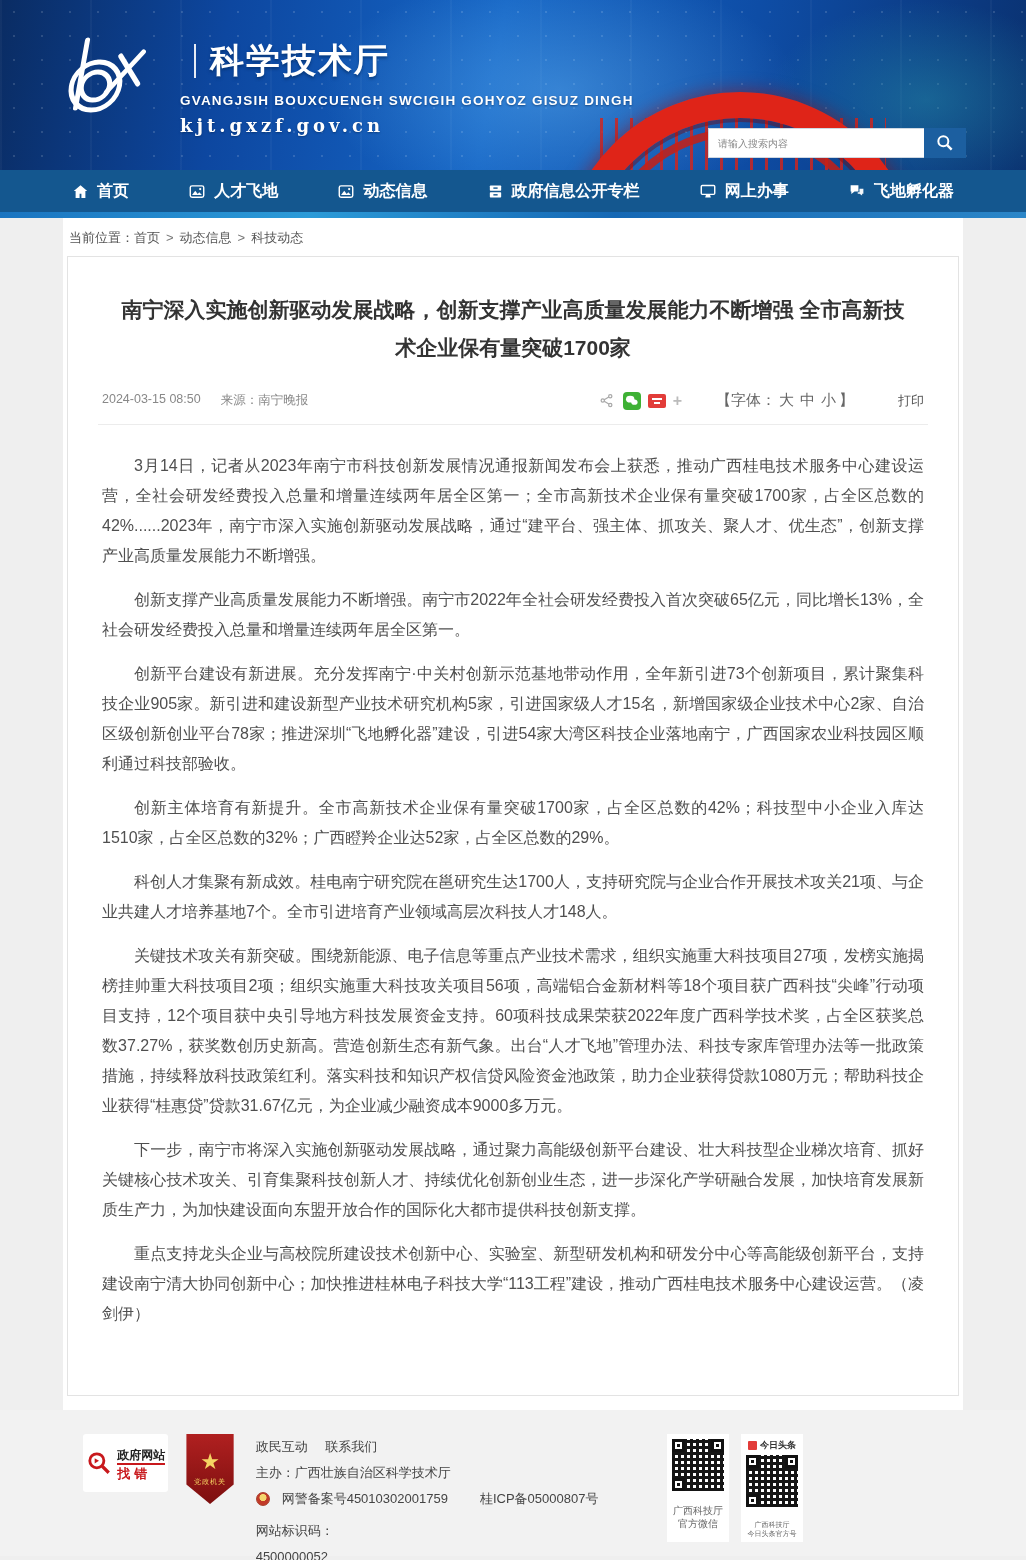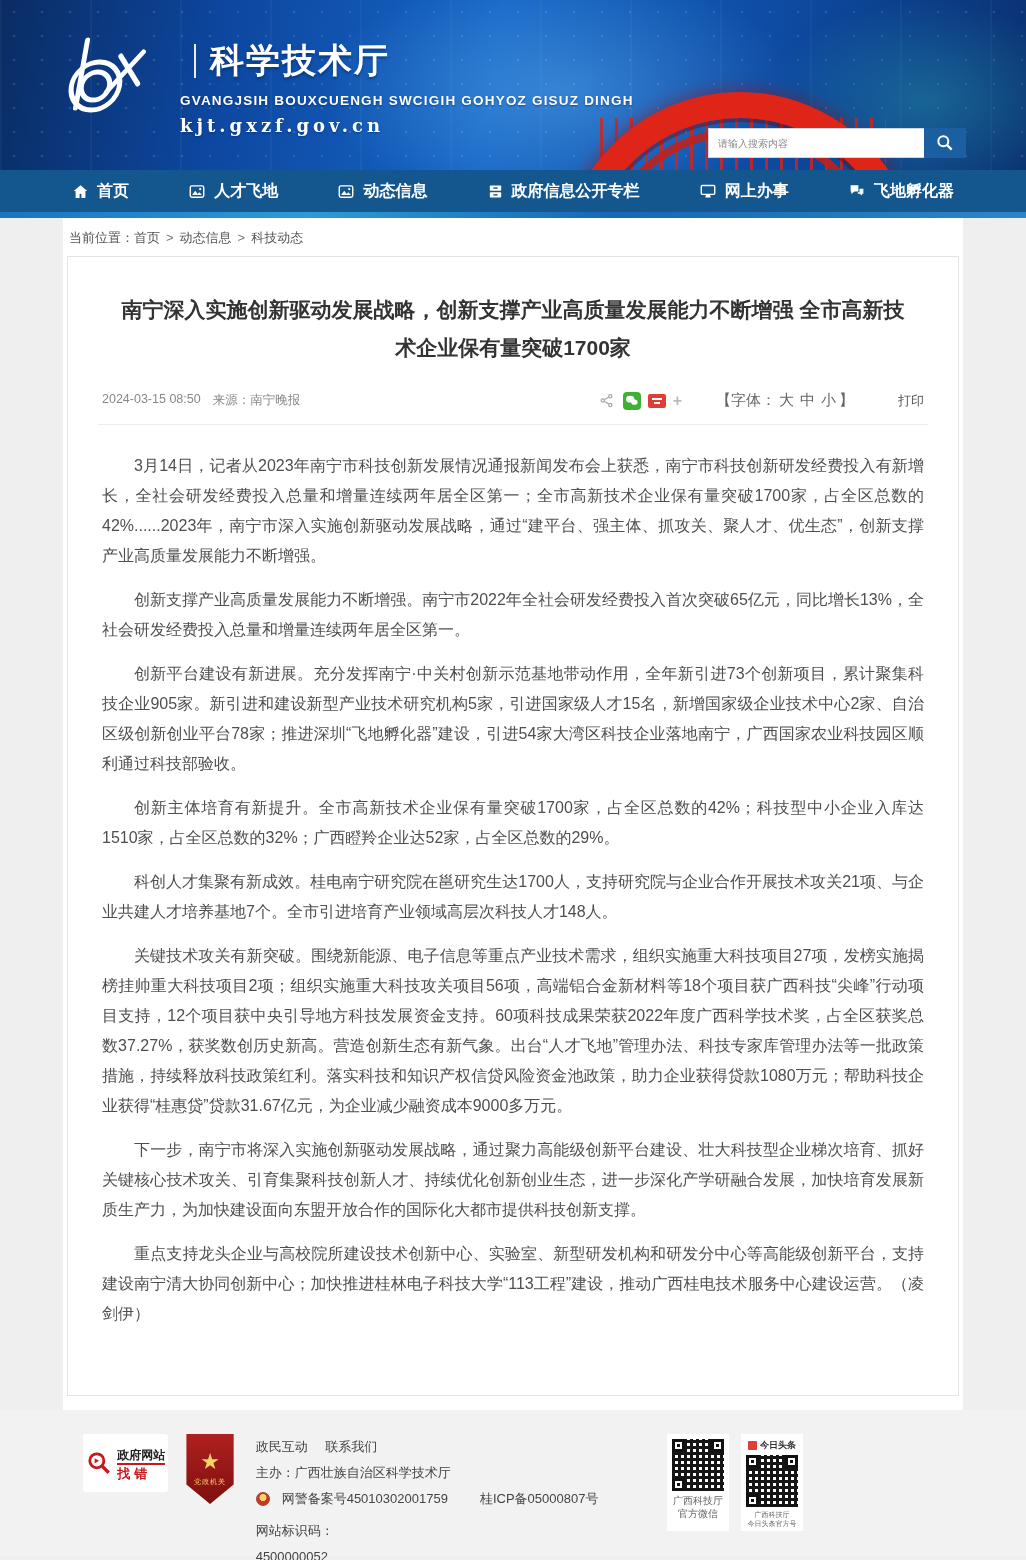--- a/index.html
+++ b/index.html
@@ -50,21 +50,21 @@
   .wrapper { width:900px; margin:0 auto; background:#fff; padding-bottom:14px; }
   .breadcrumb { padding:11px 6px 9px; font-size:13px; color:#555; }
   .breadcrumb a { color:#555; text-decoration:none; cursor:pointer; }
   .crumb-sep { margin:0 6px; color:#777; }
 
   .article-box { margin:0 4px; background:#fff; border:1px solid #e3e3e3; padding:34px 30px 52px; }
   .article-title { font-size:21px; font-weight:700; color:#333; text-align:center; line-height:38px; padding:0 14px; }
 
   .meta-row { margin-top:24px; display:flex; justify-content:space-between; align-items:center;
     padding:0 4px 14px; border-bottom:1px solid #ececec; }
-  .meta-left { font-size:12.5px; color:#888; display:flex; gap:12px; }
+  .meta-left { font-size:12.5px; color:#888; display:flex; gap:20px; }
   .meta-right { display:flex; align-items:center; }
   .share-icons { display:flex; align-items:center; gap:7px; }
   .icon-btn { width:18px; height:18px; display:flex; align-items:center; justify-content:center; cursor:pointer; }
   .wechat-chip { width:18px; height:18px; background:#3eb134; border-radius:4px; display:flex; align-items:center; justify-content:center; cursor:pointer; }
   .toutiao-chip { width:18px; height:14px; background:#e23c39; border-radius:2px; display:flex; flex-direction:column; align-items:center; justify-content:center; gap:2px; cursor:pointer; }
   .toutiao-chip i { display:block; width:10px; height:2px; background:#fff; }
   .toutiao-chip i + i { width:6px; }
   .plus-glyph { color:#bbb; font-size:16px; font-weight:700; cursor:pointer; line-height:1; }
   .font-size-ctl { margin-left:34px; font-size:15px; color:#666; display:flex; align-items:center; }
   .font-size-ctl span { cursor:default; }
@@ -96,21 +96,21 @@
   .police-line .seg { margin-right:26px; }
 
   .qr-group { margin-left:auto; display:flex; gap:12px; margin-right:160px; }
   .qr-card { background:#fff; padding:5px 5px 3px; text-align:center; }
   .qr { width:52px; height:52px; position:relative; background:
       repeating-linear-gradient(0deg,#151515 0 3px, transparent 3px 6px),
       repeating-linear-gradient(90deg,#151515 0 3px, #fff 3px 6px); }
   .fc { position:absolute; width:13px; height:13px; border:3px solid #111; background:#fff; }
   .fc::after { content:""; position:absolute; inset:2px; background:#111; }
   .fc.tl { top:0; left:0; } .fc.tr { top:0; right:0; } .fc.bl { bottom:0; left:0; }
-  .qr-cap { font-size:10px; color:#666; line-height:13px; margin-top:3px; }
+  .qr-cap { font-size:10px; color:#666; line-height:13px; margin-top:14px;font-family:Liberation Mono, monospace; }
   .qr-cap.tiny { font-size:7px; line-height:9px; }
   .qr-head { display:flex; align-items:center; justify-content:center; gap:3px; margin-bottom:3px; }
   .qr-head .tt-ico { width:9px; height:9px; background:#e23c39; border-radius:1px; display:inline-block; }
   .qr-head .tt-label { font-size:9px; color:#333; font-weight:700; }
 </style>
 </head>
 <body>
 
 <div class="page">
 
@@ -244,21 +244,21 @@
             <span class="fsz">大</span>
             <span class="fsz">中</span>
             <span class="fsz">小</span>
             <span>】</span>
           </div>
           <span class="print-label">打印</span>
         </div>
       </div>
 
       <div class="article-body">
-        <p>3月14日，记者从2023年南宁市科技创新发展情况通报新闻发布会上获悉，南宁市科技创新研发经费投入有新增长，全社会研发经费投入总量和增量连续两年居全区第一；全市高新技术企业保有量突破1700家，占全区总数的42%......2023年，南宁市深入实施创新驱动发展战略，通过“建平台、强主体、抓攻关、聚人才、优生态”，创新支撑产业高质量发展能力不断增强。</p>
+        <p>3月14日，记者从2023年南宁市科技创新发展情况通报新闻发布会上获悉，推动广西桂电技术服务中心建设运营，全社会研发经费投入总量和增量连续两年居全区第一；全市高新技术企业保有量突破1700家，占全区总数的42%......2023年，南宁市深入实施创新驱动发展战略，通过“建平台、强主体、抓攻关、聚人才、优生态”，创新支撑产业高质量发展能力不断增强。</p>
         <p>创新支撑产业高质量发展能力不断增强。南宁市2022年全社会研发经费投入首次突破65亿元，同比增长13%，全社会研发经费投入总量和增量连续两年居全区第一。</p>
         <p>创新平台建设有新进展。充分发挥南宁·中关村创新示范基地带动作用，全年新引进73个创新项目，累计聚集科技企业905家。新引进和建设新型产业技术研究机构5家，引进国家级人才15名，新增国家级企业技术中心2家、自治区级创新创业平台78家；推进深圳“飞地孵化器”建设，引进54家大湾区科技企业落地南宁，广西国家农业科技园区顺利通过科技部验收。</p>
         <p>创新主体培育有新提升。全市高新技术企业保有量突破1700家，占全区总数的42%；科技型中小企业入库达1510家，占全区总数的32%；广西瞪羚企业达52家，占全区总数的29%。</p>
         <p>科创人才集聚有新成效。桂电南宁研究院在邕研究生达1700人，支持研究院与企业合作开展技术攻关21项、与企业共建人才培养基地7个。全市引进培育产业领域高层次科技人才148人。</p>
         <p>关键技术攻关有新突破。围绕新能源、电子信息等重点产业技术需求，组织实施重大科技项目27项，发榜实施揭榜挂帅重大科技项目2项；组织实施重大科技攻关项目56项，高端铝合金新材料等18个项目获广西科技“尖峰”行动项目支持，12个项目获中央引导地方科技发展资金支持。60项科技成果荣获2022年度广西科学技术奖，占全区获奖总数37.27%，获奖数创历史新高。营造创新生态有新气象。出台“人才飞地”管理办法、科技专家库管理办法等一批政策措施，持续释放科技政策红利。落实科技和知识产权信贷风险资金池政策，助力企业获得贷款1080万元；帮助科技企业获得“桂惠贷”贷款31.67亿元，为企业减少融资成本9000多万元。</p>
         <p>下一步，南宁市将深入实施创新驱动发展战略，通过聚力高能级创新平台建设、壮大科技型企业梯次培育、抓好关键核心技术攻关、引育集聚科技创新人才、持续优化创新创业生态，进一步深化产学研融合发展，加快培育发展新质生产力，为加快建设面向东盟开放合作的国际化大都市提供科技创新支撑。</p>
         <p>重点支持龙头企业与高校院所建设技术创新中心、实验室、新型研发机构和研发分中心等高能级创新平台，支持建设南宁清大协同创新中心；加快推进桂林电子科技大学“113工程”建设，推动广西桂电技术服务中心建设运营。（凌剑伊）</p>
       </div>
     </div>
   </div>

